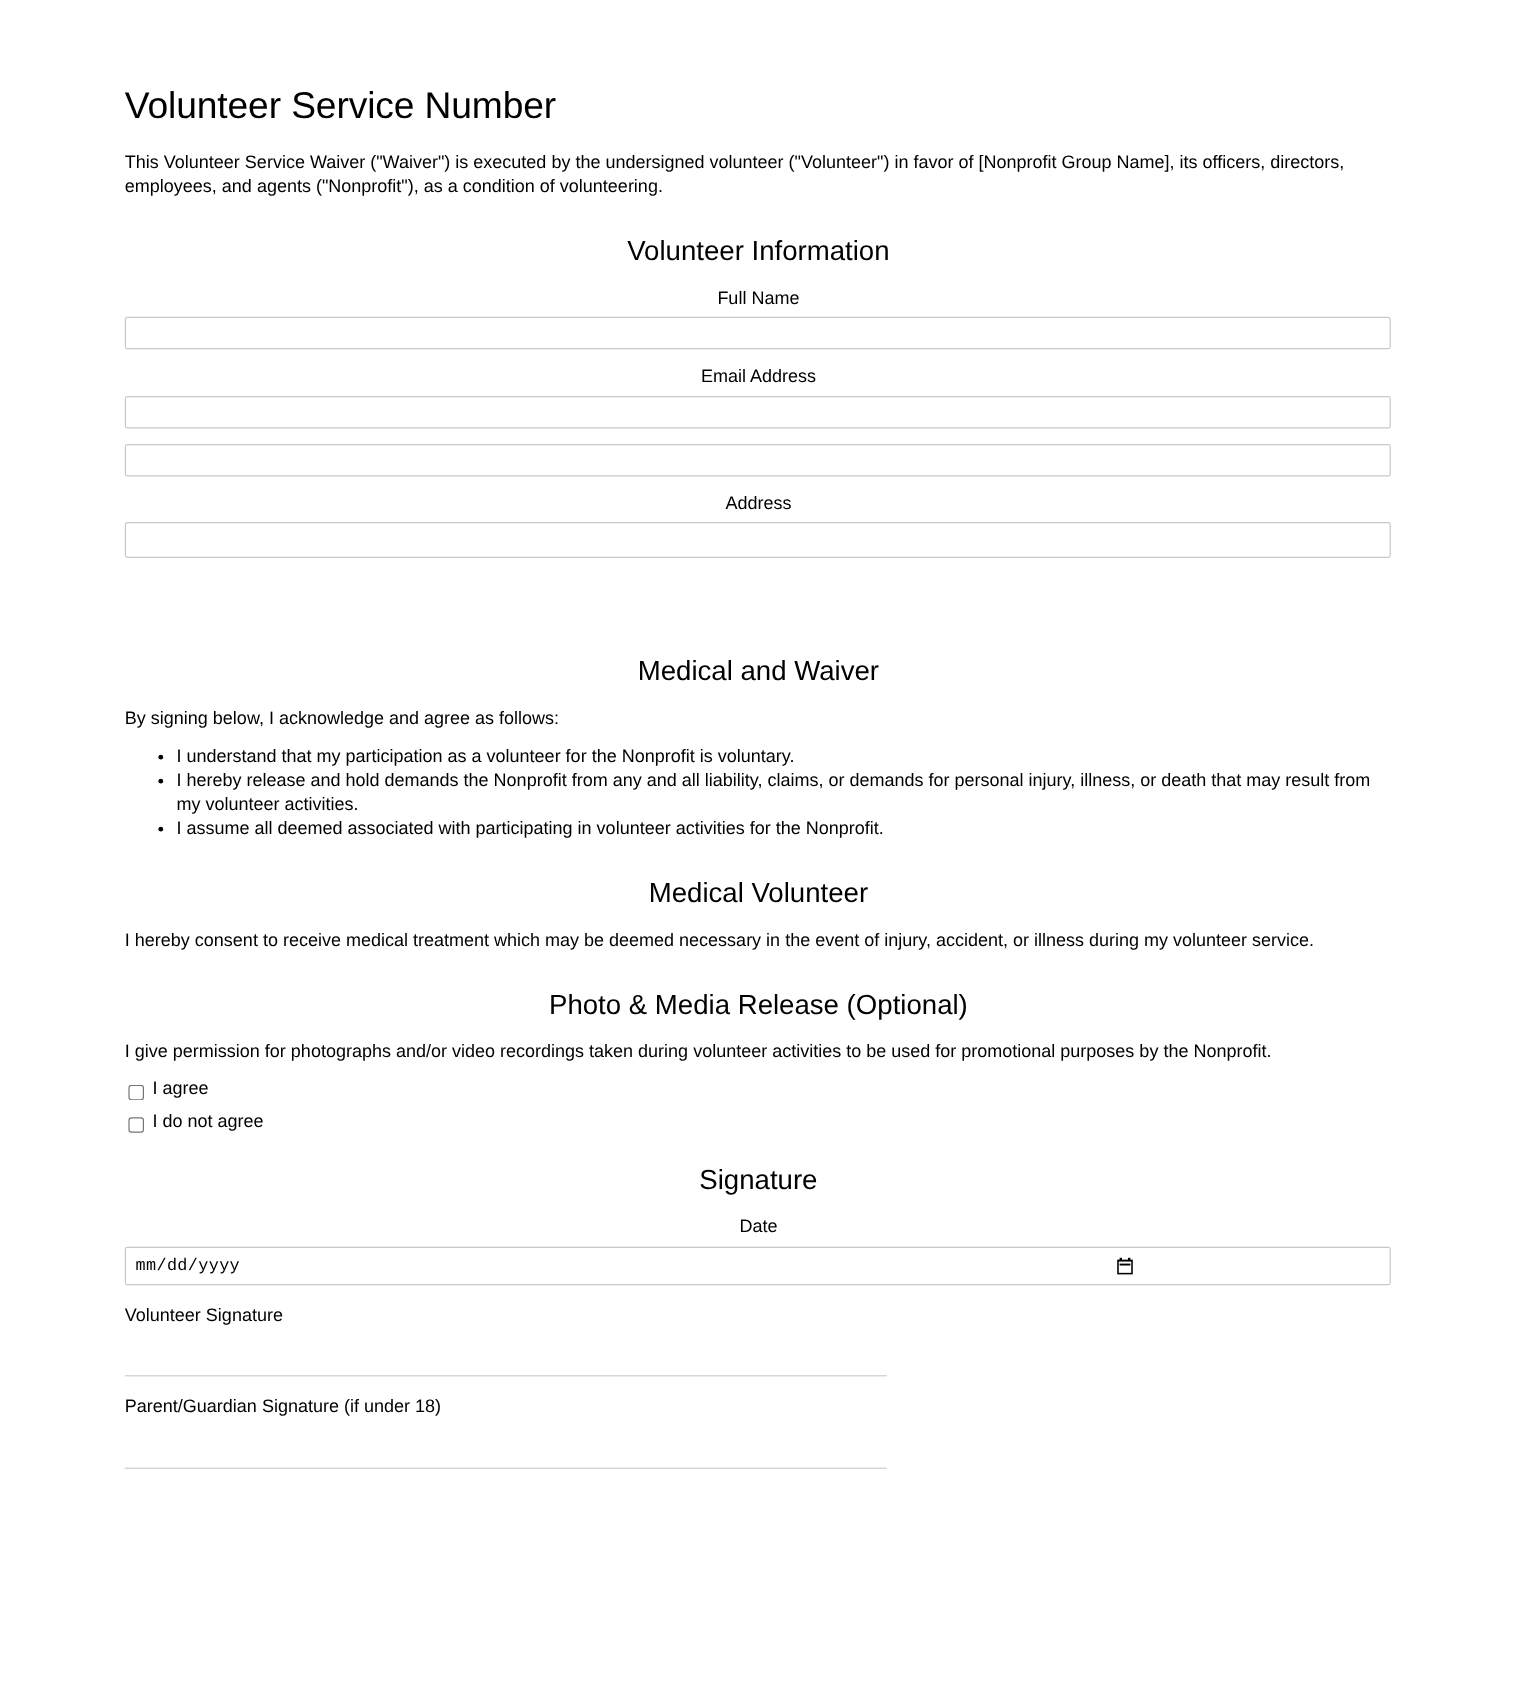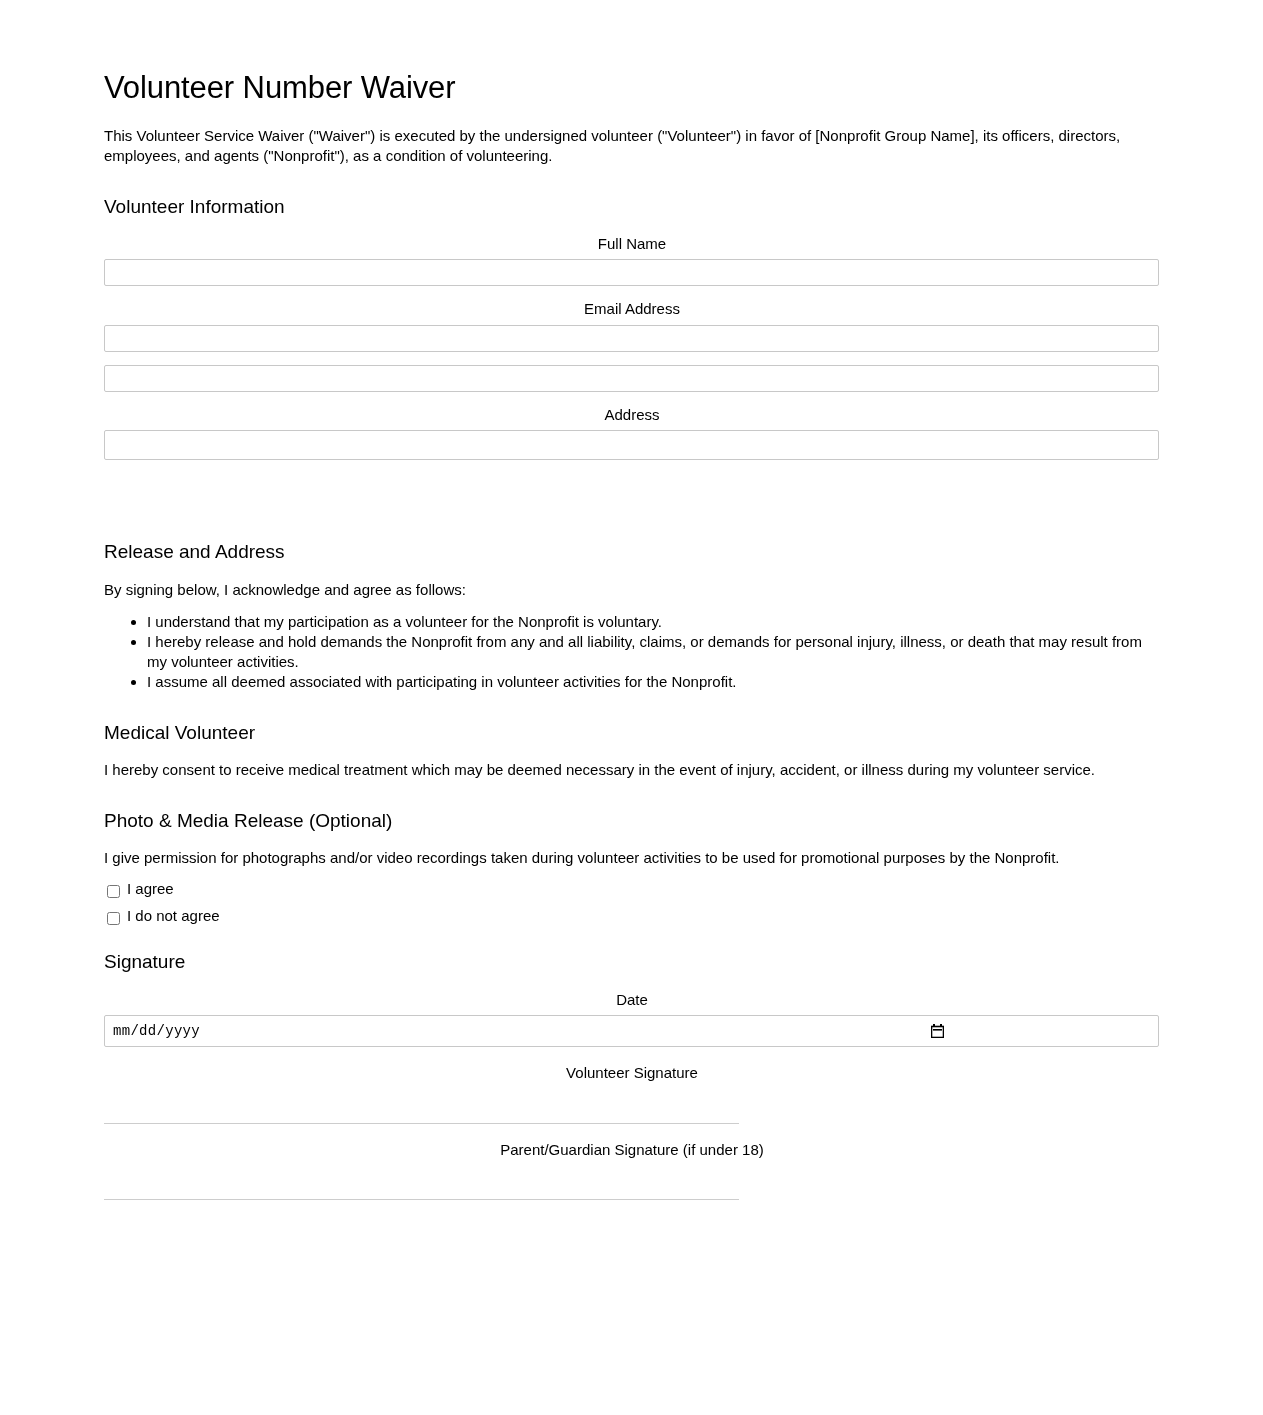--- a/index.html
+++ b/index.html
@@ -19,24 +19,25 @@
     padding: 56px 103px 0 104px;
   }
   h1.doc-title {
     font-size: 31px;
     font-weight: normal;
     line-height: 1.15;
     margin: 14px 0 20px 0;
     letter-spacing: -0.1px;
   }
   h2.section-title {
-    font-size: 19px;
+    font-size: 23px;
     font-weight: normal;
     line-height: 1.18;
     margin: 30px 0 16px 0;
+    text-align: center;
   }
   h2.section-title.tight {
     margin-top: 26px;
   }
   p.body-text {
     font-size: 15px;
     line-height: 1.33;
     margin: 0 0 12px 0;
     max-width: 1022px;
   }
@@ -145,36 +146,35 @@
     height: 14px;
     pointer-events: none;
   }
   .sig-block {
     margin-top: 16px;
   }
   .sig-label {
     font-size: 15px;
     line-height: 1.3;
     margin-bottom: 40px;
-    text-align: center;
   }
   .sig-line {
     width: 635px;
     height: 1px;
     background: #cdcdcd;
     margin-bottom: 0;
   }
   .spacer-lg { height: 38px; }
 </style>
 </head>
 <body>
 
 <div class="page">
 
-  <h1 class="doc-title">Volunteer Number Waiver</h1>
+  <h1 class="doc-title">Volunteer Service Number</h1>
 
   <p class="body-text intro">This Volunteer Service Waiver ("Waiver") is executed by the undersigned volunteer ("Volunteer") in favor of [Nonprofit Group Name], its officers, directors, employees, and agents ("Nonprofit"), as a condition of volunteering.</p>
 
   <h2 class="section-title">Volunteer Information</h2>
 
   <div class="field-block">
     <label class="field-label">Full Name</label>
     <input class="text-input" type="text" value="" style="">
   </div>
 
@@ -187,21 +187,21 @@
     <input class="text-input" type="text" value="" style="">
   </div>
 
   <div class="field-block">
     <label class="field-label">Address</label>
     <textarea class="area-input" style=""></textarea>
   </div>
 
   <div class="spacer-lg"></div>
 
-  <h2 class="section-title">Release and Address</h2>
+  <h2 class="section-title">Medical and Waiver</h2>
 
   <p class="body-text">By signing below, I acknowledge and agree as follows:</p>
 
   <ul class="waiver-list">
     <li>I understand that my participation as a volunteer for the Nonprofit is voluntary.</li>
     <li>I hereby release and hold demands the Nonprofit from any and all liability, claims, or demands for personal injury, illness, or death that may result from my volunteer activities.</li>
     <li>I assume all deemed associated with participating in volunteer activities for the Nonprofit.</li>
   </ul>
 
   <h2 class="section-title">Medical Volunteer</h2>

